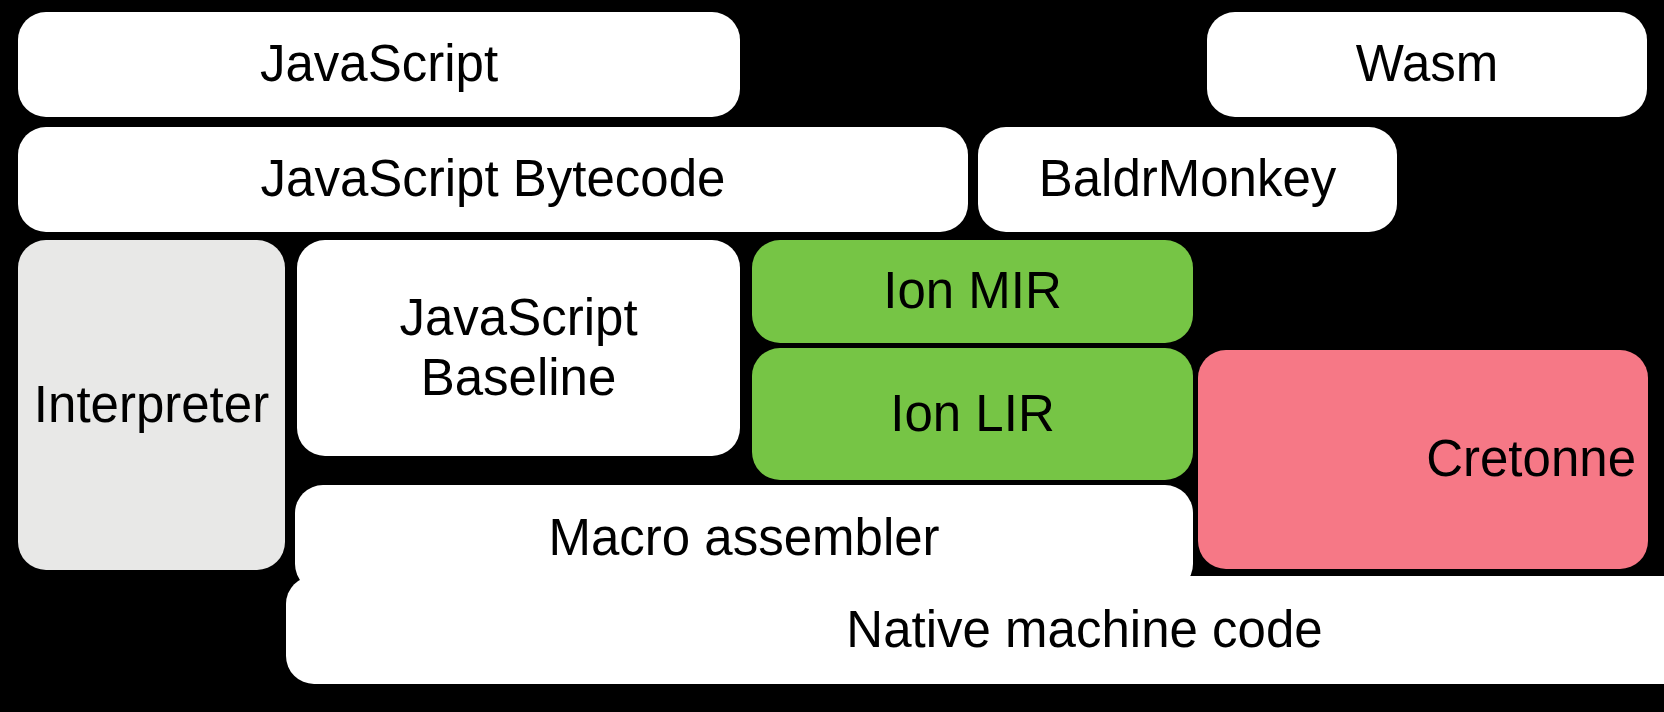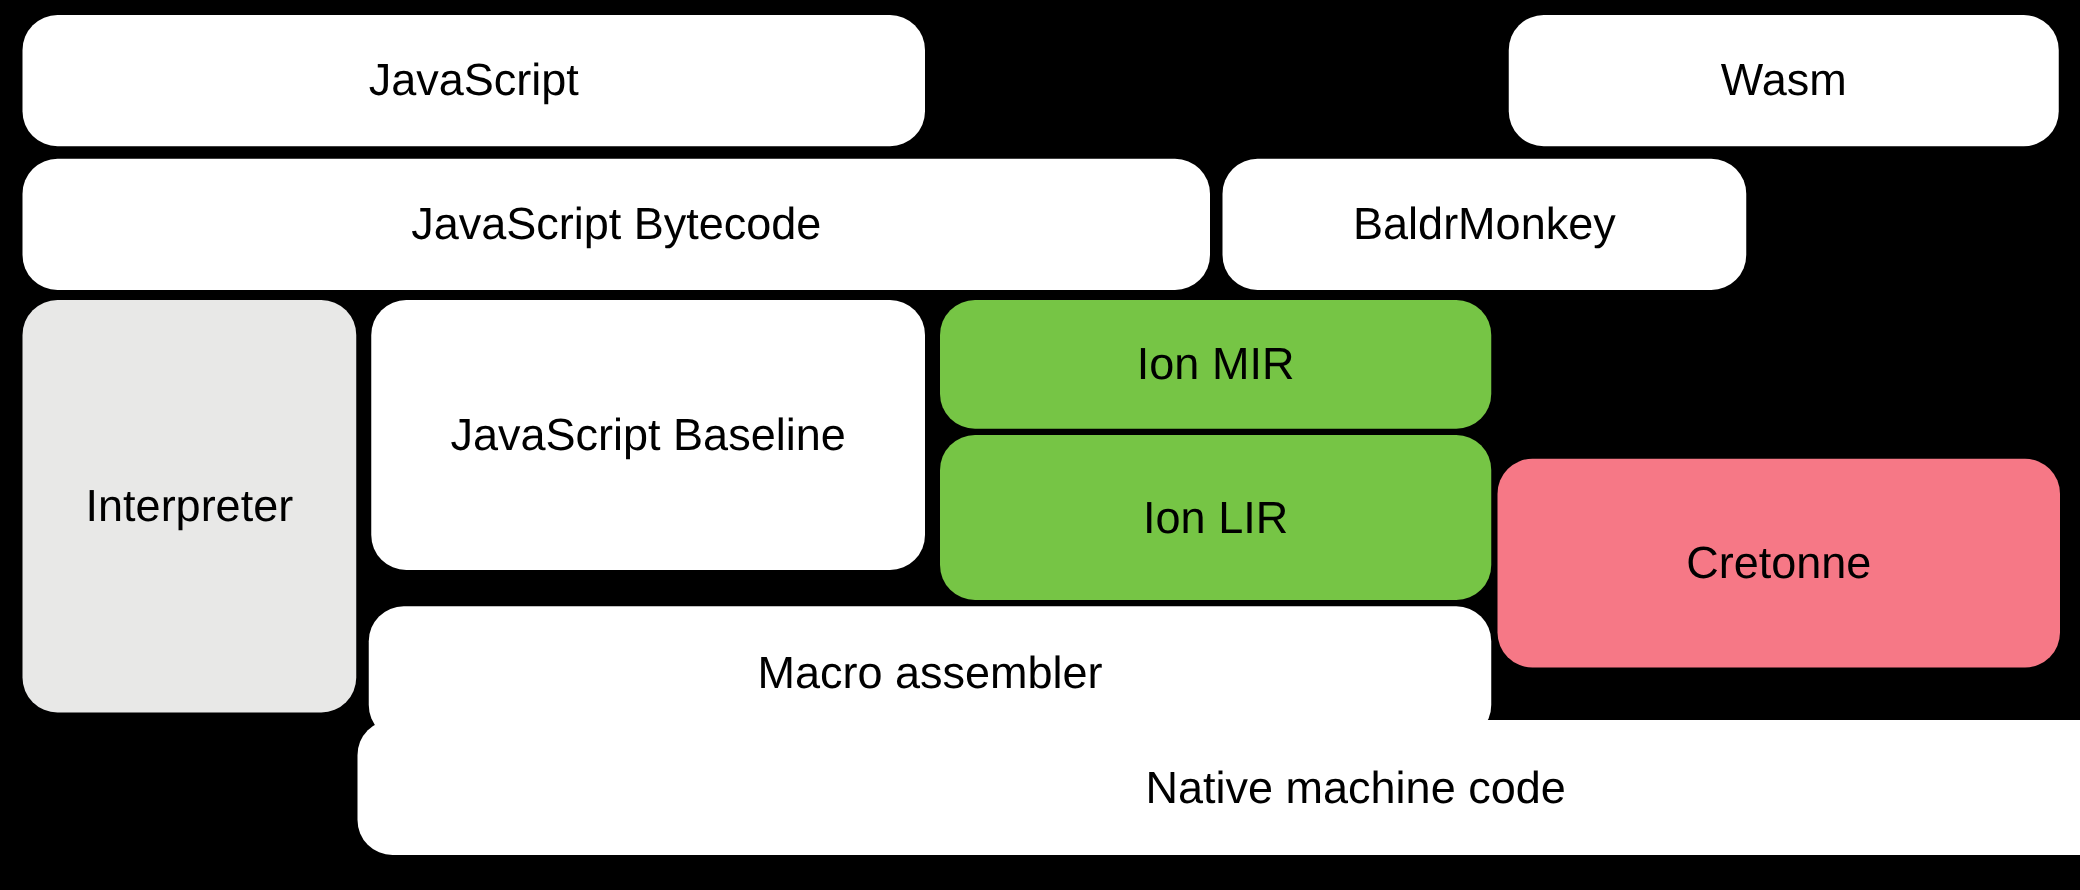--- a/index.html
+++ b/index.html
@@ -17,40 +17,40 @@
   }
   .box {
     position: absolute;
     display: flex;
     align-items: center;
     justify-content: center;
     text-align: center;
     border-radius: 28px;
     background: var(--box-default, #fff);
     color: var(--text, #000);
-    font-size: 36px;
+    font-size: 51px;
     line-height: 1.18;
     padding: 0 12px;
     box-sizing: border-box;
   }
   .box--interpreter { background: var(--box-interpreter, #e8e8e7); }
   .box--ion        { background: var(--box-ion, #76c545); }
   .box--cretonne   { background: var(--box-cretonne, #f67886); }
 
   
   #b-javascript          { left: 18px;   top: 12px;  width: 722px;  height: 105px; }
   #b-asmjs               { left: 752px;  top: 12px;  width: 443px;  height: 105px; }
   #b-wasm                { left: 1207px; top: 12px;  width: 440px;  height: 105px; }
   #b-javascript-bytecode { left: 18px;   top: 127px; width: 950px;  height: 105px; }
   #b-baldrmonkey         { left: 978px;  top: 127px; width: 419px;  height: 105px; }
   #b-interpreter         { left: 18px;   top: 240px; width: 267px;  height: 330px; }
   #b-javascript-baseline { left: 297px;  top: 240px; width: 443px;  height: 216px; padding: 0 40px; }
   #b-ion-mir             { left: 752px;  top: 240px; width: 441px;  height: 103px; }
   #b-ion-lir             { left: 752px;  top: 348px; width: 441px;  height: 132px; }
-  #b-cretonne            { left: 1198px; top: 367px; width: 450px;  height: 167px; }
+  #b-cretonne            { left: 1198px; top: 350px; width: 450px;  height: 219px; justify-content: flex-end; }
   #b-macro-assembler     { left: 295px;  top: 485px; width: 898px;  height: 107px; }
   #b-native-machine-code { left: 286px;  top: 576px; width: 1597px; height: 108px; }
 </style>
 </head>
 <body>
 
 <div class="canvas">
 
   <div class="box" id="b-javascript">
     <span>JavaScript</span>

